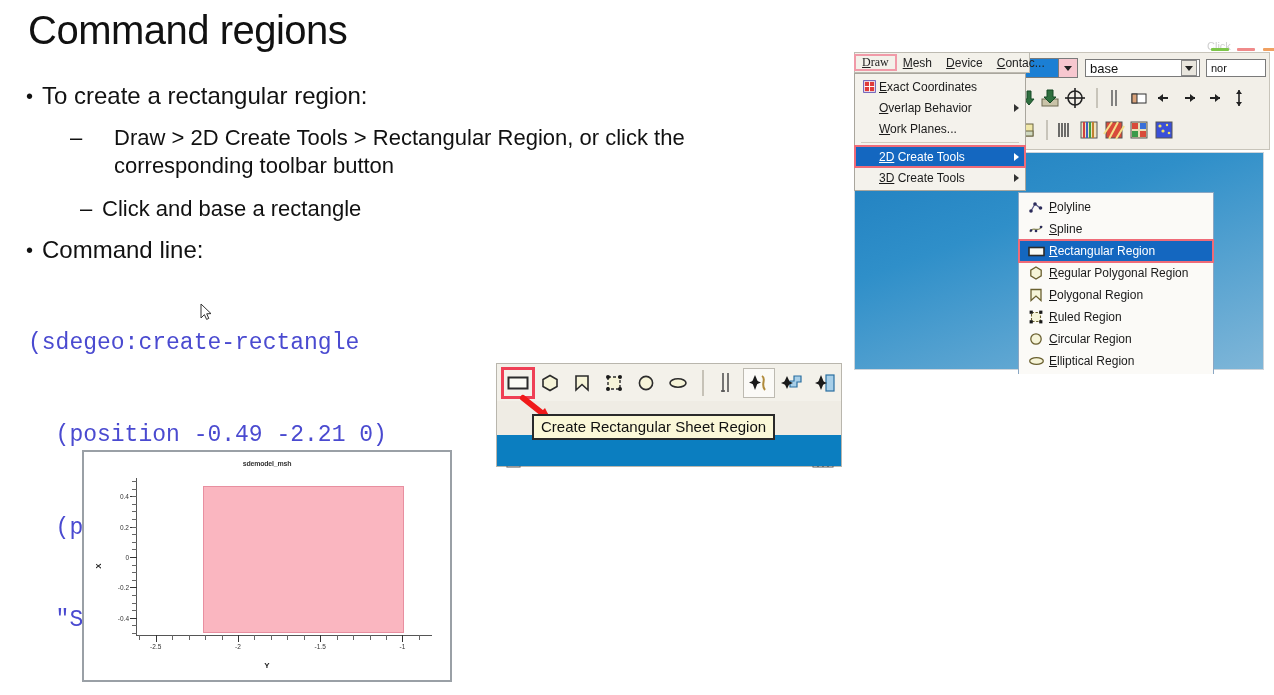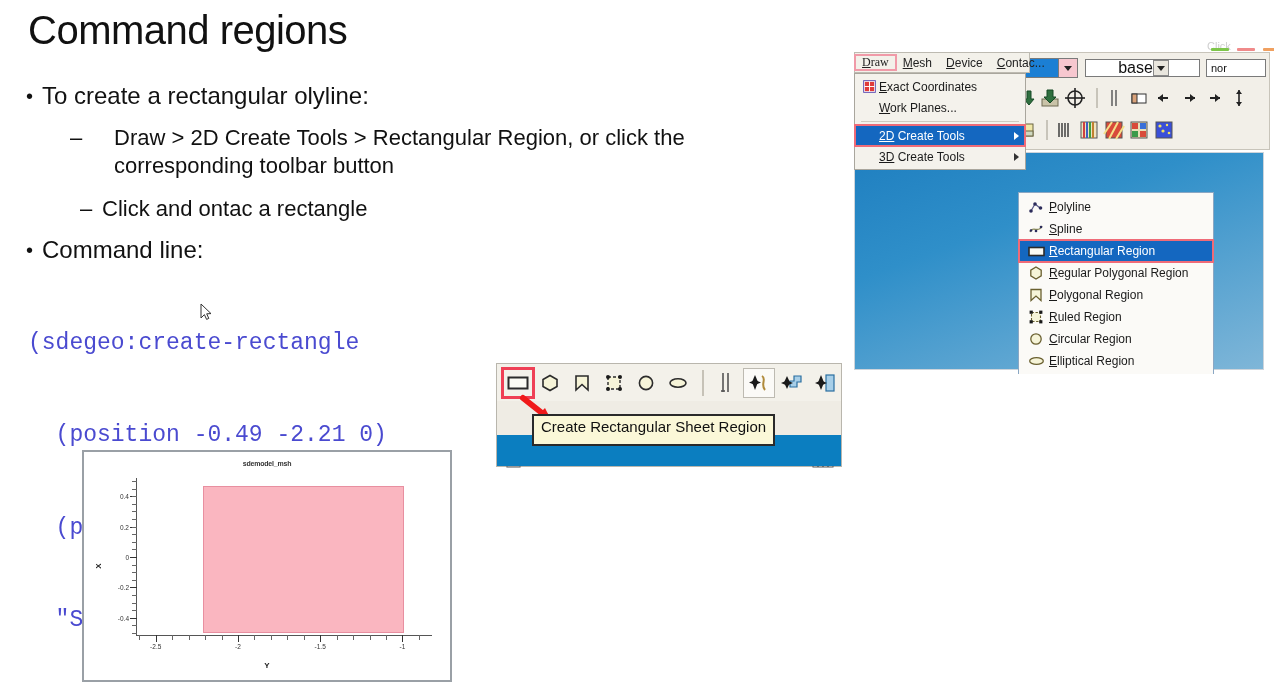--- a/index.html
+++ b/index.html
@@ -75,21 +75,21 @@
           margin-right:2px;}
   .tb-btn.sel{outline:3px solid #ef4056;outline-offset:-1px;}
   .tb-sep{width:2px;height:26px;background:#c6c2b7;margin:0 7px;}
   .tb-btn.framed{border:1px solid #bdbab1;background:#fbfaf7;}
   #tb-row2{position:absolute;left:0;top:37px;right:0;height:34px;background:#efece4;
            border-bottom:1px solid #cfcbc0;}
   #tb-strip{position:absolute;left:0;top:71px;right:0;bottom:0;background:#0b7ec0;}
   #tooltip{
     position:absolute;left:35px;top:50px;
     background:#fbf8d8;border:2px solid #2a2a2a;
-    padding:2px 7px 9px;font-size:15px;color:#111;white-space:nowrap;z-index:6;
+    padding:2px 7px 3px;font-size:15px;color:#111;white-space:nowrap;z-index:6;
   }
   #tt-arrow{position:absolute;left:24px;top:32px;width:42px;height:28px;z-index:5;}
   .mini-sq{position:absolute;left:8px;top:46px;width:22px;height:22px;}
   .grid-ico{position:absolute;right:6px;top:44px;width:24px;height:24px;}
 
   
   #app{
     position:absolute;left:846px;top:34px;width:428px;height:340px;overflow:hidden;
     font-family:"Liberation Sans",sans-serif;
   }
@@ -104,22 +104,22 @@
             background:linear-gradient(160deg,#1f7fc0 0%,#2f8fc9 35%,#7fb6d8 100%);
             border:1px solid #cdd4db;}
   
   #app-tools{position:absolute;left:166px;top:0;right:4px;height:98px;
              background:#f2efe8;border:1px solid #c8c4ba;box-sizing:border-box;}
   #at-row1{position:absolute;left:2px;top:3px;right:2px;height:24px;display:flex;align-items:center;}
   #combo-color{width:42px;height:18px;background:#1b7fd4;border:1px solid #7a7a7a;}
   #combo-arrow{width:18px;height:18px;background:#f7c7cf;border:1px solid #7a7a7a;border-left:none;
                display:flex;align-items:center;justify-content:center;}
   #combo-base{margin-left:7px;width:115px;height:18px;background:#fff;border:1px solid #7a7a7a;
-              display:flex;align-items:center;justify-content:center;padding:0 2px 0 4px;
-              font-size:16px;box-sizing:border-box;}
+              display:flex;align-items:center;justify-content:space-between;padding:0 2px 0 4px;
+              font-size:13px;box-sizing:border-box;}
   #combo-nor{margin-left:6px;width:60px;height:18px;background:#fff;border:1px solid #7a7a7a;
              display:flex;align-items:center;padding-left:4px;font-size:11px;box-sizing:border-box;}
   .cb-tri{width:0;height:0;border-left:4px solid transparent;border-right:4px solid transparent;
           border-top:5px solid #222;}
   .cb-sq{width:14px;height:14px;background:#e9e6de;border:1px solid #8a8a8a;
          display:flex;align-items:center;justify-content:center;}
   #at-row2{position:absolute;left:2px;top:30px;right:2px;height:30px;display:flex;align-items:center;}
   #at-row3{position:absolute;left:2px;top:62px;right:2px;height:30px;display:flex;align-items:center;}
   .ic{width:20px;height:20px;margin-right:5px;flex:0 0 auto;}
   .ic-sep{width:2px;height:20px;background:#c8c4ba;margin:0 6px;}
@@ -166,29 +166,29 @@
   .sm-item.sel .sm-lbl u{color:#fff;}
   .sm-item.boxed{outline:2px solid #ef6b78;outline-offset:-1px;}
   svg{display:block;overflow:visible;}
 </style>
 </head>
 <body>
 
 <div id="slide-title">Command regions</div>
 
 <div class="bullet-l1" id="b1">
-  <span class="dot">•</span><span>To create a rectangular olyline:</span>
+  <span class="dot">•</span><span>To create a rectangular region:</span>
 </div>
 
 <div class="bullet-l2" id="b2">
   <span class="dash">–</span><span>Draw &gt; 2D Create Tools &gt; Rectangular Region, or click the corresponding toolbar button</span>
 </div>
 
 <div class="bullet-l2" id="b3">
-  <span class="dash">–</span><span>Click and ontac a rectangle</span>
+  <span class="dash">–</span><span>Click and base a rectangle</span>
 </div>
 
 <div class="bullet-l1" id="b4">
   <span class="dot">•</span><span>Command line:</span>
 </div>
 
 <div id="code">
   <span class="ln">(sdegeo:create-rectangle</span>
   <span class="ln">  (position -0.49 -2.21 0)</span>
   <span class="ln">  (position 0.47 -1.00 0)</span>
@@ -506,20 +506,27 @@
                 <rect x="2" y="7.5" width="4.5" height="4.5" fill="#e03a3a"></rect>
                 <rect x="7.5" y="7.5" width="4.5" height="4.5" fill="#e03a3a"></rect>
               </svg>
             </span>
           </span>
           <span class="dd-lbl"><u>E</u>xact Coordinates</span>
           <span class="dd-sub"></span>
         </div>
         <div class="dd-item">
           <span class="dd-gut"></span>
+          <span class="dd-lbl"><u>O</u>verlap Behavior</span>
+          <span class="dd-sub">
+            <span class="arrow-r"></span>
+          </span>
+        </div>
+        <div class="dd-item">
+          <span class="dd-gut"></span>
           <span class="dd-lbl"><u>W</u>ork Planes...</span>
           <span class="dd-sub"></span>
         </div>
         <div class="dd-sep"></div>
         <div class="dd-item sel boxed">
           <span class="dd-gut"></span>
           <span class="dd-lbl"><u>2D</u> Create Tools</span>
           <span class="dd-sub">
             <span class="arrow-r"></span>
           </span>

